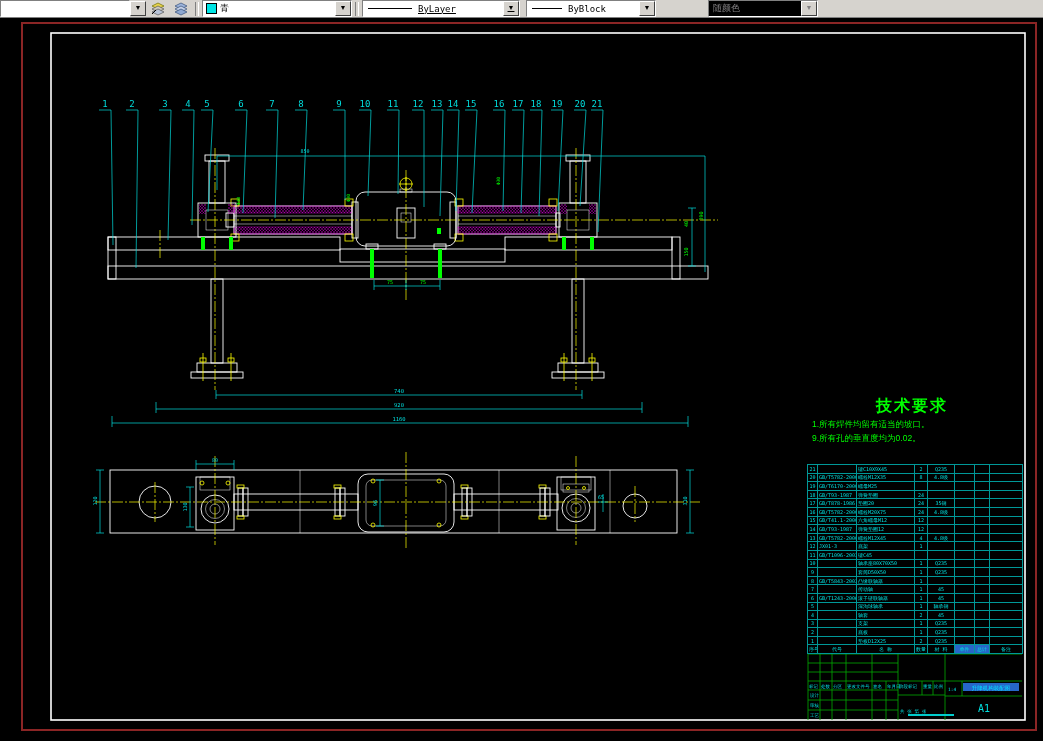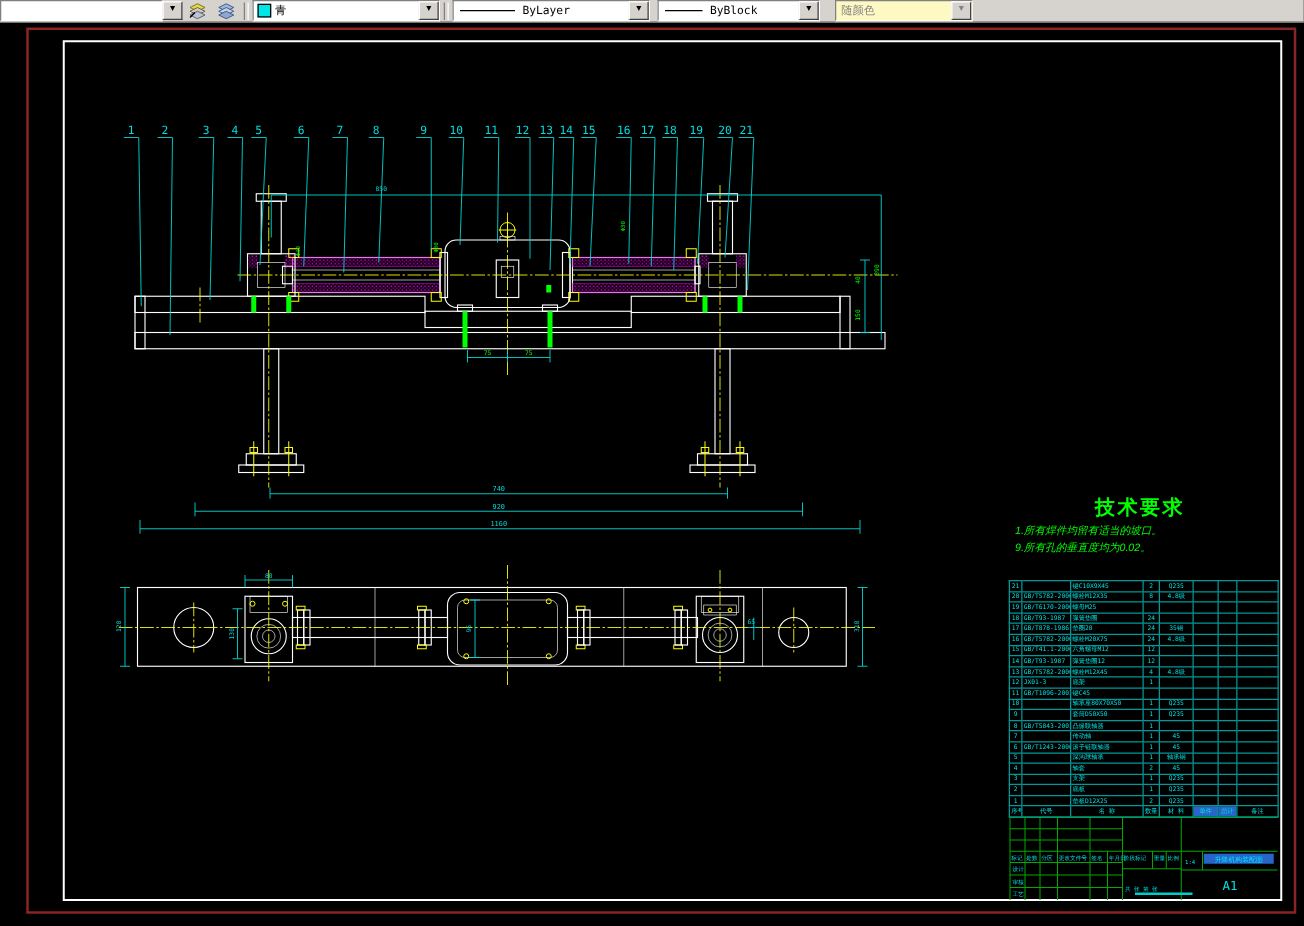--- a/index.html
+++ b/index.html
@@ -12,28 +12,28 @@
     border-bottom:1px solid #fff;border-right:1px solid #fff;margin-top:0;}
   .combo .field{flex:1;height:100%;}
   .combo-btn{width:14px;height:13px;background:#d6d3ce;border:1px solid;
     border-color:#fff #404040 #404040 #fff;font-size:7px;line-height:12px;text-align:center;color:#000;}
   .combo-text{font-family:"DejaVu Sans Mono",monospace;font-size:9px;color:#000;white-space:nowrap;}
   .swatch{width:9px;height:9px;background:#00e5e5;border:1px solid #000;margin:0 3px 0 3px;}
   .lt-glyph{width:44px;height:1px;background:#000;margin:0 6px 0 5px;}
   .sep{width:2px;height:14px;border-left:1px solid #808080;border-right:1px solid #fff;margin:0 3px;}
   .tbtn{width:21px;height:15px;background:#d6d3ce;border:none;padding:0;margin:0 1px;
     display:flex;align-items:center;justify-content:center;}
-  .combo.disabled{background:#fef9c3;}
+  .combo.disabled{background:#000000;margin-left:40px;}
   .combo.disabled .combo-text{color:#848284;}
   .combo.disabled .combo-btn{color:#848284;}
   
   #cad{position:absolute;left:0;top:0;z-index:1;}
   .techreq{position:absolute;left:812px;top:396px;width:200px;color:#00ff00;z-index:2;}
   .techreq .tr-title{font-size:16px;font-weight:bold;text-align:center;letter-spacing:2px;}
-  .techreq .tr-line{font-size:8.5px;line-height:14px;white-space:nowrap;font-style:italic;}
+  .techreq .tr-line{font-size:8.5px;line-height:14px;white-space:nowrap;}
   
   .bom{position:absolute;left:807px;top:464px;width:215px;z-index:2;
     border-collapse:collapse;table-layout:fixed;}
   .bom td{border:1px solid #009898;color:#00e0e0;font-size:5px;line-height:6px;
     font-family:"DejaVu Sans Mono",monospace;padding:0 1px;overflow:hidden;white-space:nowrap;height:7.6px;}
   .bom tr.hdr td{color:#00e0e0;height:8px;font-size:5px;text-align:center;}
   .bom td.c{text-align:center;}
   .bom td.hl{background:#2766c8;}
 </style>
 </head>
@@ -60,21 +60,21 @@
     </svg>
   </button>
   <div class="sep"></div>
   <div class="combo" style="width:148px;">
     <span class="swatch"></span>
     <span class="combo-text">青</span>
     <div class="field"></div>
     <div class="combo-btn">▼</div>
   </div>
   <div class="sep"></div>
-  <div class="combo" style="width:156px;">
+  <div class="combo" style="width:156px;text-decoration:underline;">
     <span class="lt-glyph"></span>
     <span class="combo-text">ByLayer</span>
     <div class="field"></div>
     <div class="combo-btn">▼</div>
   </div>
   <div style="width:6px;"></div>
   <div class="combo" style="width:128px;">
     <span class="lt-glyph" style="width:30px;"></span>
     <span class="combo-text">ByBlock</span>
     <div class="field"></div>

